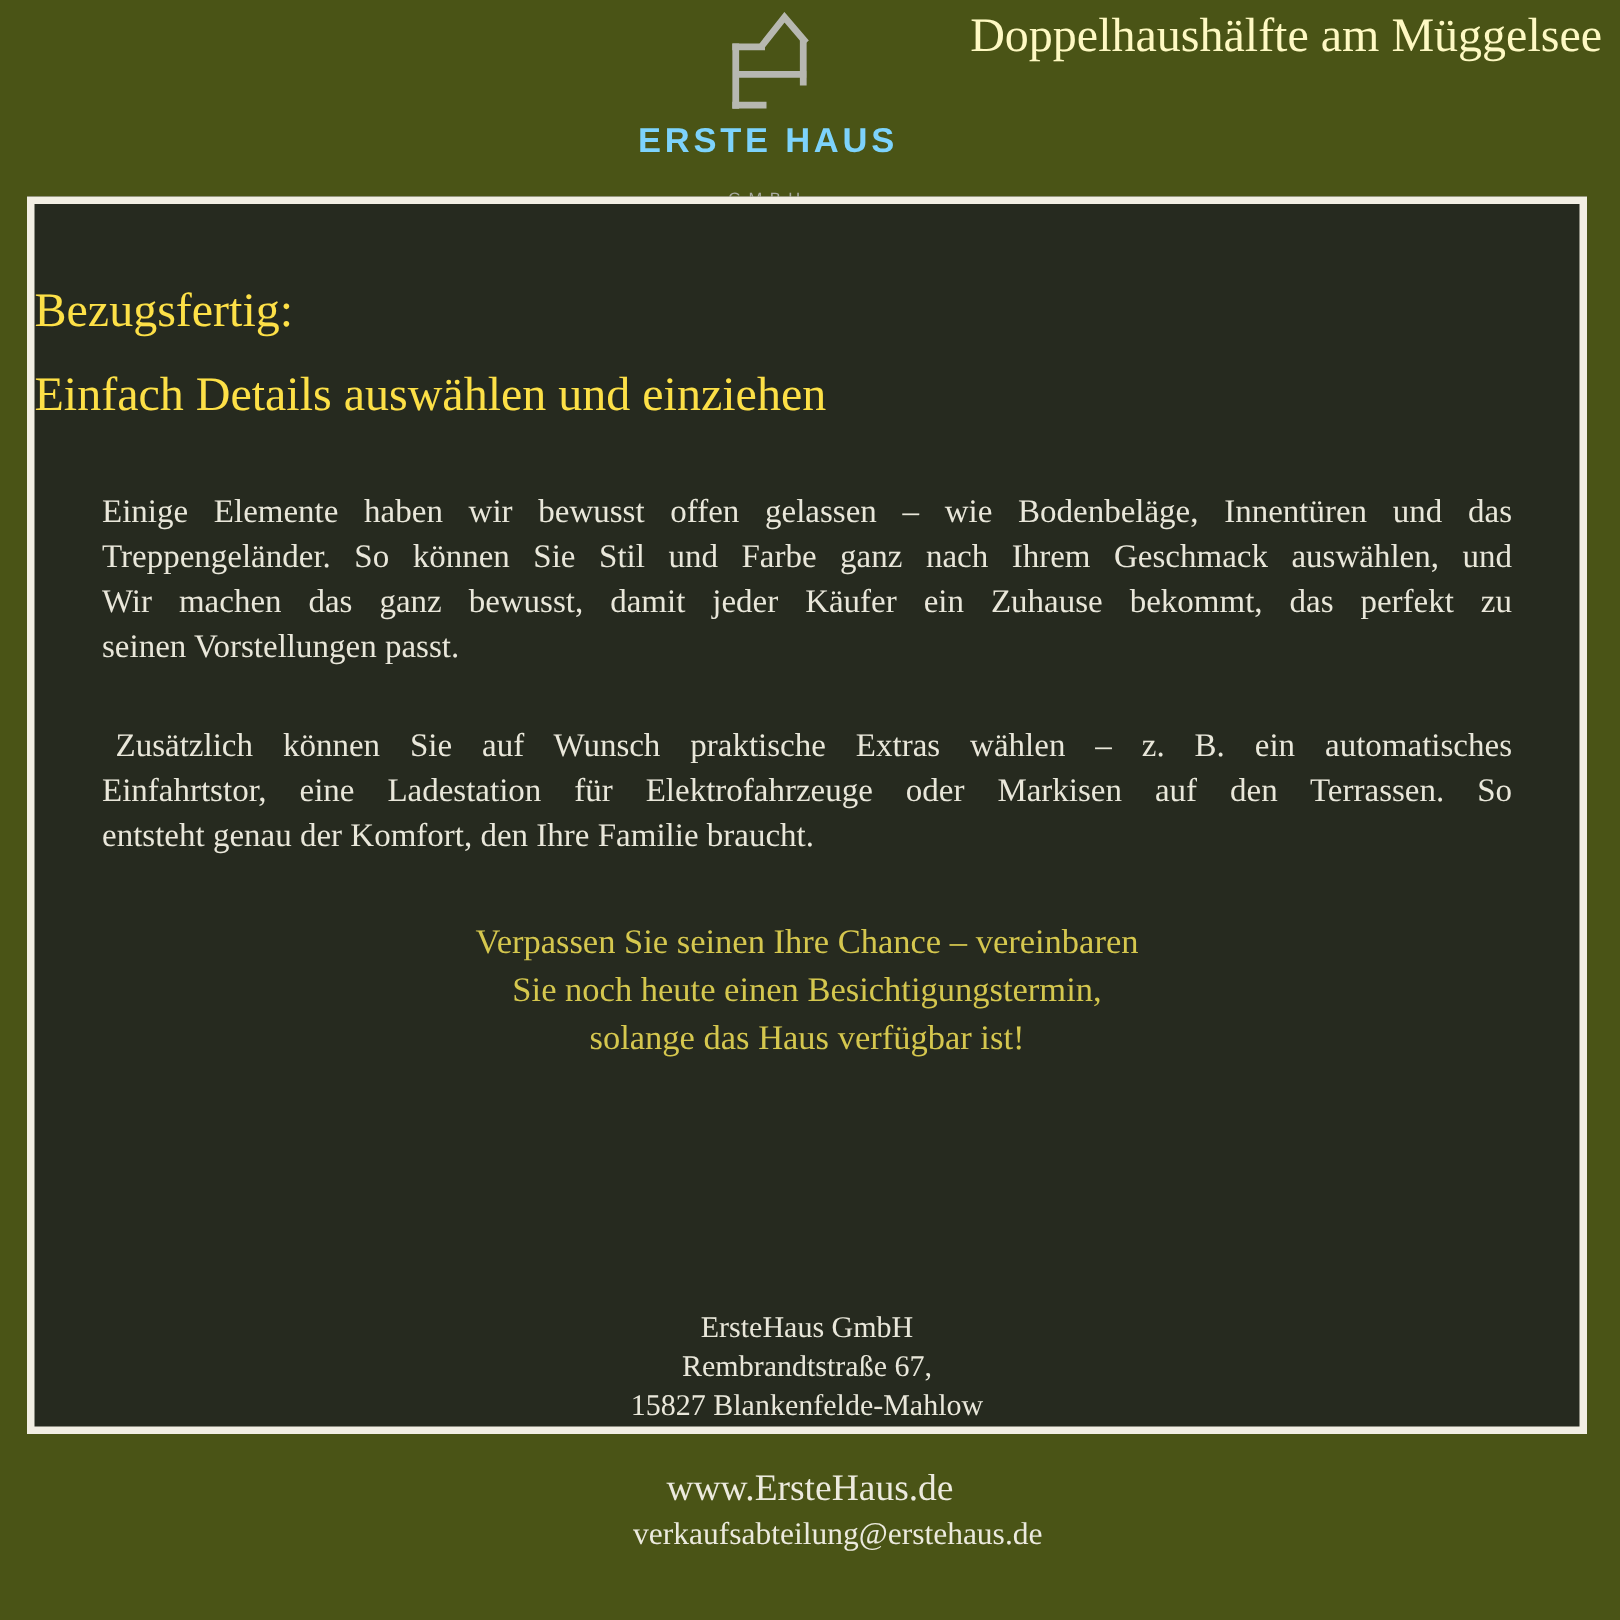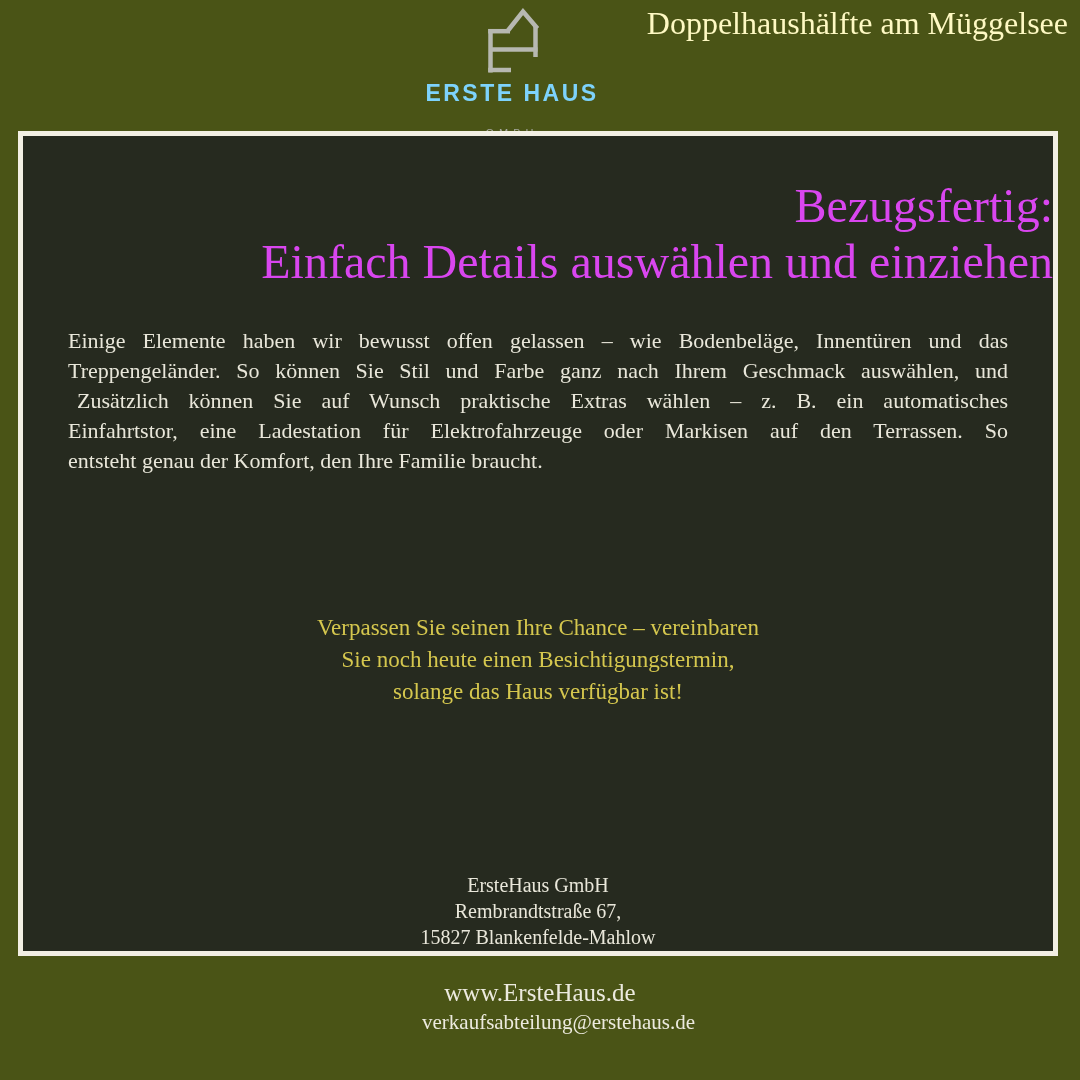--- a/index.html
+++ b/index.html
@@ -58,38 +58,38 @@
     height: 825px;
     box-sizing: border-box;
     border: 5px solid #f2efe3;
     background: #262a1f;
   }
   .panel-heading {
     position: absolute;
     top: 42px;
     left: 0;
     width: 100%;
-    text-align: right;
-    color: #d946ef;
-    font-size: 48px;
+    text-align: left;
+    color: #fde047;
+    font-size: 32px;
     line-height: 56px;
   }
   .body-text {
     position: absolute;
     top: 190px;
     left: 45px;
     right: 45px;
     color: #e9e7da;
     font-size: 22px;
     line-height: 30px;
   }
   .body-text p { margin: 0; }
   .jline { text-align: justify; text-align-last: justify; text-justify: inter-word; }
   .lline { text-align: left; }
-  .indent { padding-left: 9px; }
+  .indent { padding-left: 9px; margin-top: 36px; }
 
   .cta {
     position: absolute;
     top: 476px;
     left: 0;
     width: 100%;
     text-align: center;
     color: #d5c74e;
     font-size: 23px;
     line-height: 32px;
@@ -144,20 +144,24 @@
       <div>Bezugsfertig:</div>
       <div>Einfach Details auswählen und einziehen</div>
     </div>
 
     <div class="body-text">
       <p>
         <span style="display:block" class="jline">Einige Elemente haben wir bewusst offen gelassen – wie Bodenbeläge, Innentüren und das</span>
         <span style="display:block" class="jline">Treppengeländer. So können Sie Stil und Farbe ganz nach Ihrem Geschmack auswählen, und</span>
       </p>
       <p>
+        <span style="display:block" class="jline">Wir machen das ganz bewusst, damit jeder Käufer ein Zuhause bekommt, das perfekt zu</span>
+        <span style="display:block" class="lline">seinen Vorstellungen passt.</span>
+      </p>
+      <p>
         <span style="display:block" class="jline indent">Zusätzlich können Sie auf Wunsch praktische Extras wählen – z. B. ein automatisches</span>
         <span style="display:block" class="jline">Einfahrtstor, eine Ladestation für Elektrofahrzeuge oder Markisen auf den Terrassen. So</span>
         <span style="display:block" class="lline">entsteht genau der Komfort, den Ihre Familie braucht.</span>
       </p>
     </div>
 
     <div class="cta">
       <div>Verpassen Sie seinen Ihre Chance – vereinbaren</div>
       <div>Sie noch heute einen Besichtigungstermin,</div>
       <div>solange das Haus verfügbar ist!</div>

